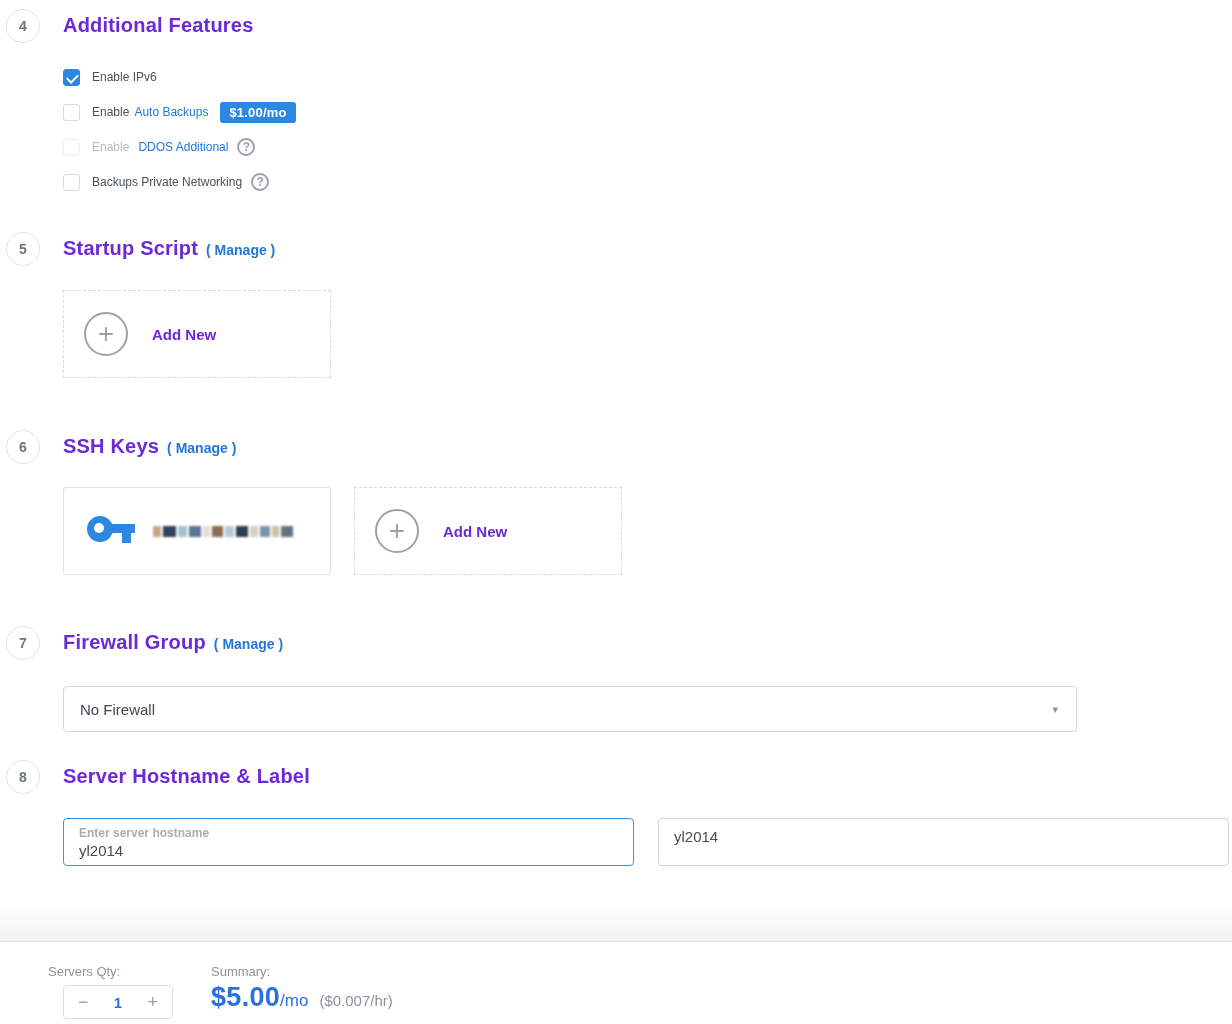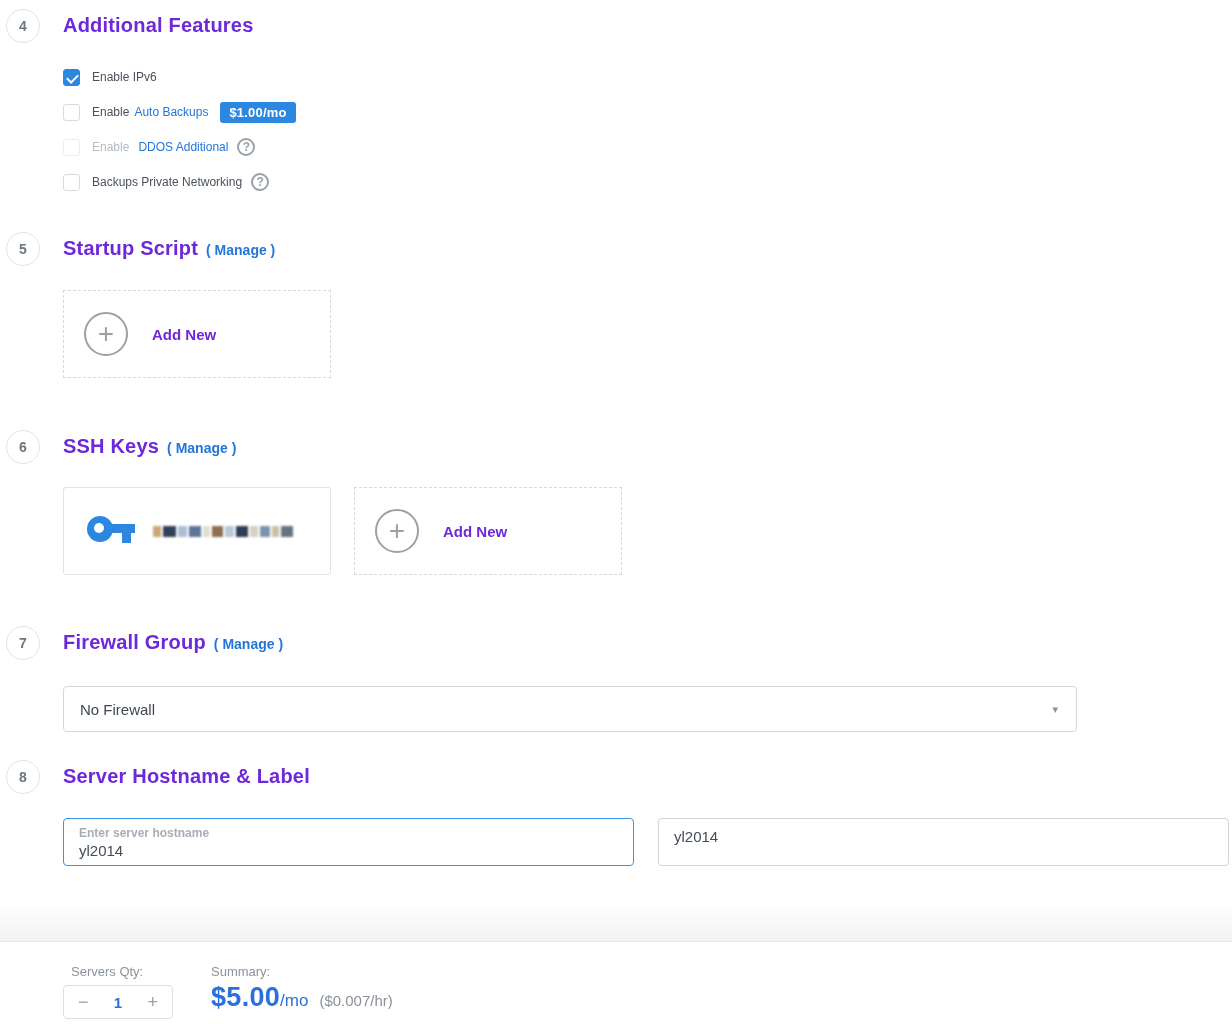--- a/index.html
+++ b/index.html
@@ -209,21 +209,21 @@
     <span class="field-label">Enter server hostname</span>
     <input type="text" value="yl2014" style="">
   </div>
 
   <div class="field" style="left:658px; top:818px">
     <input type="text" value="yl2014" style="">
   </div>
 
   <div class="footer-shadow"></div>
   <div class="footer">
-    <span class="footer-small-label" style="left:71px; top:22px">Servers Qty:</span>
+    <span class="footer-small-label" style="left:48px; top:22px">Servers Qty:</span>
     <div class="qty-stepper">
       <span class="qty-btn">−</span>
       <span class="qty-value">1</span>
       <span class="qty-btn">+</span>
     </div>
 
     <span class="footer-small-label" style="left:211px; top:22px">Summary:</span>
     <div class="summary-price">
       <span class="price-main">$5.00</span>
       <span class="price-per">/mo</span>

